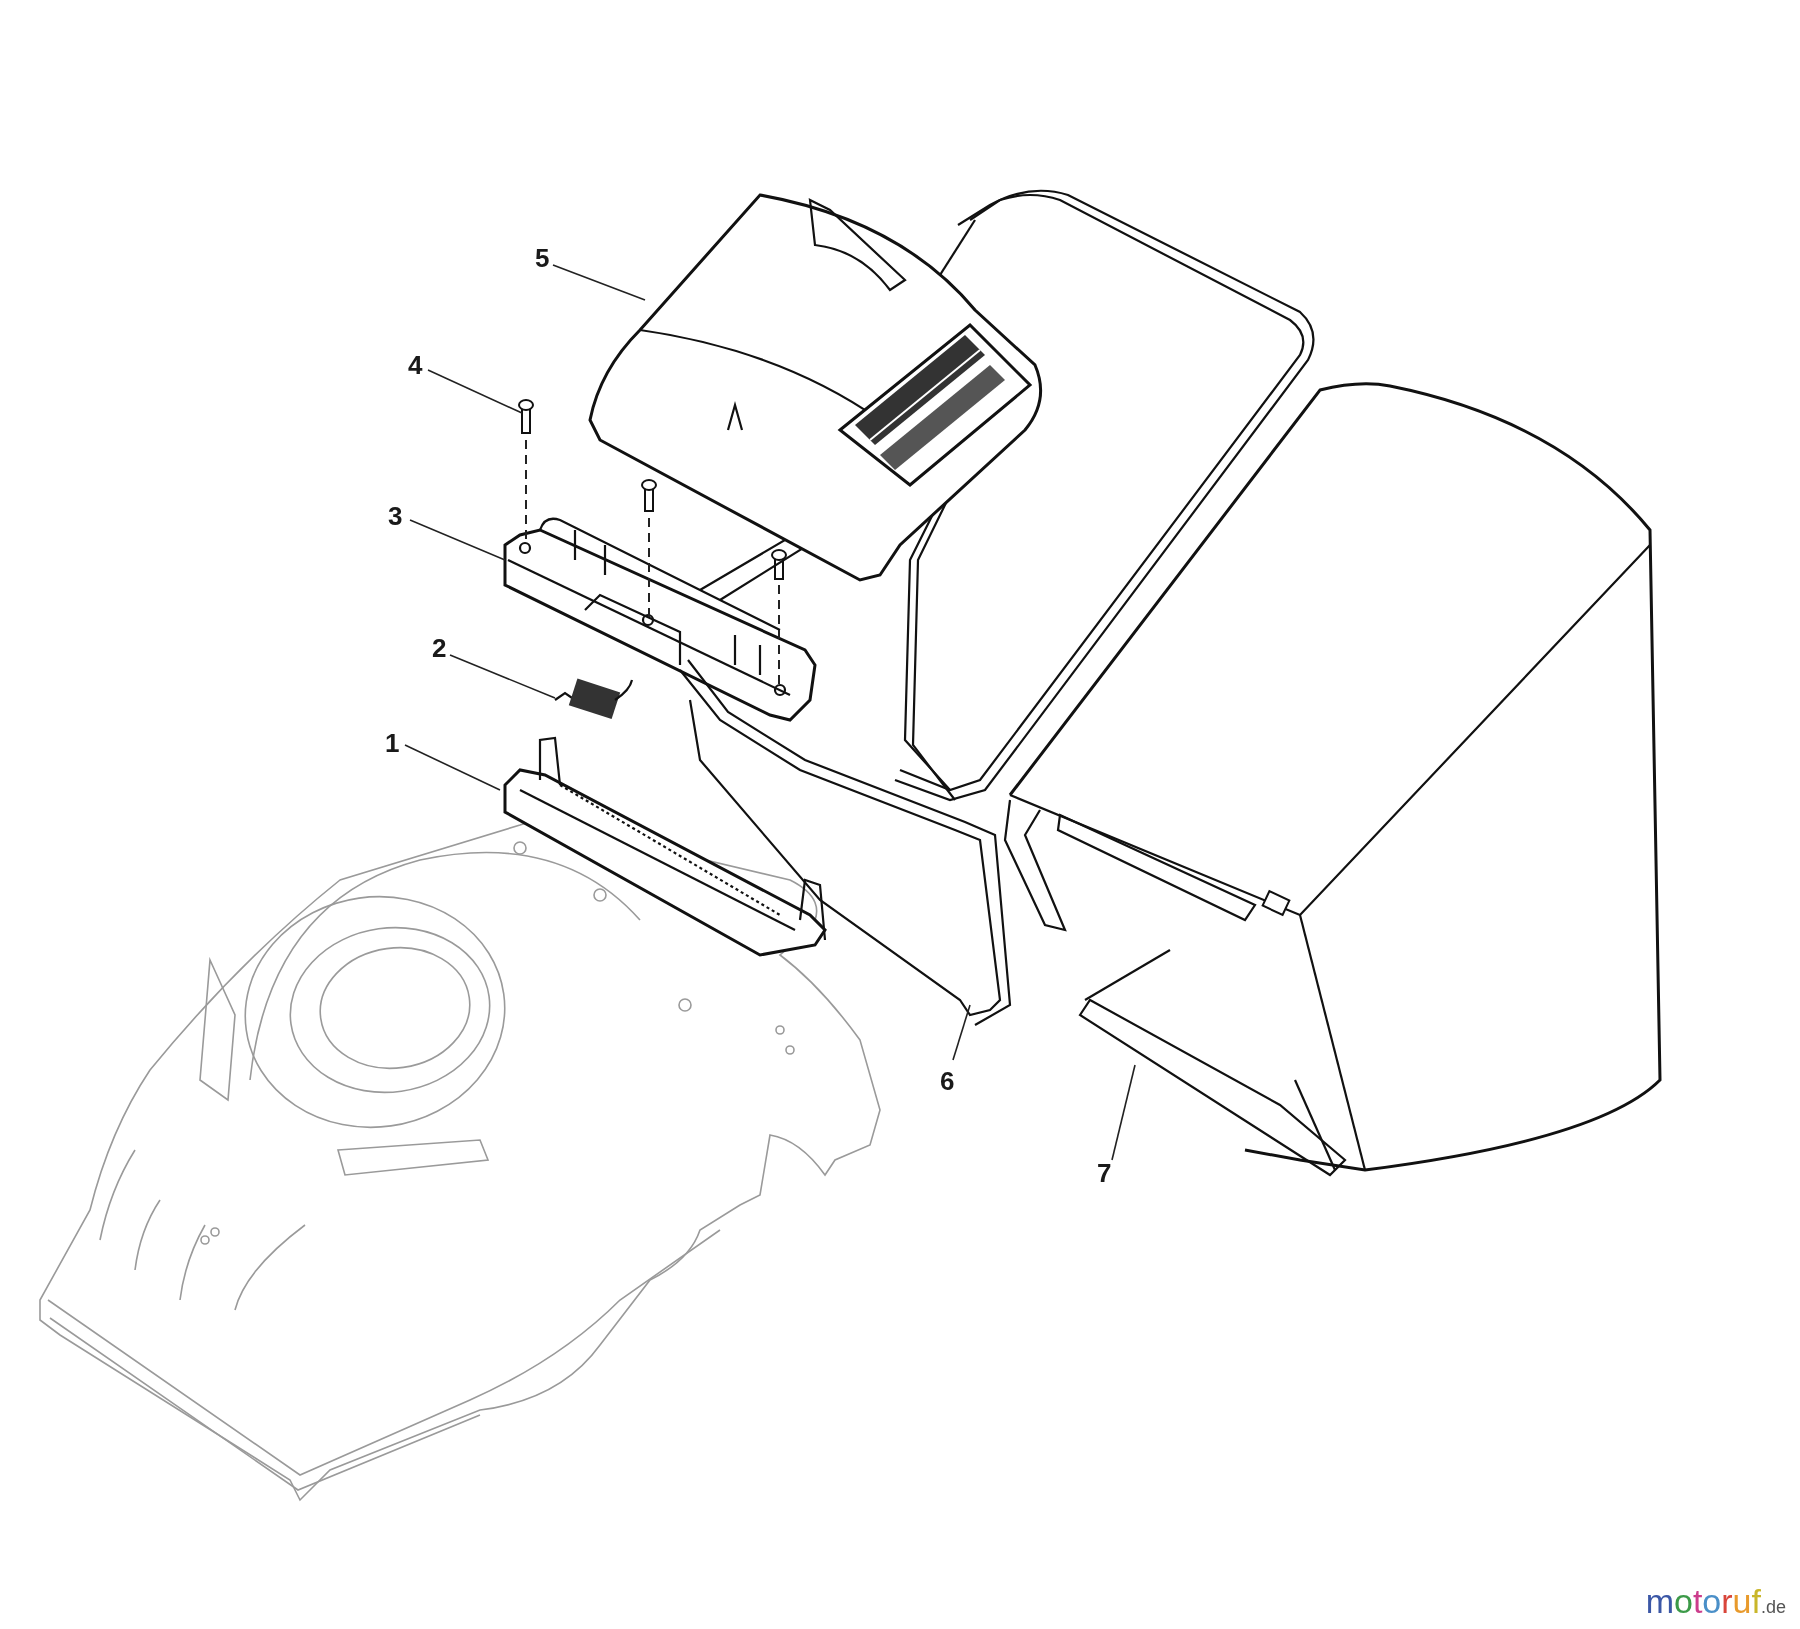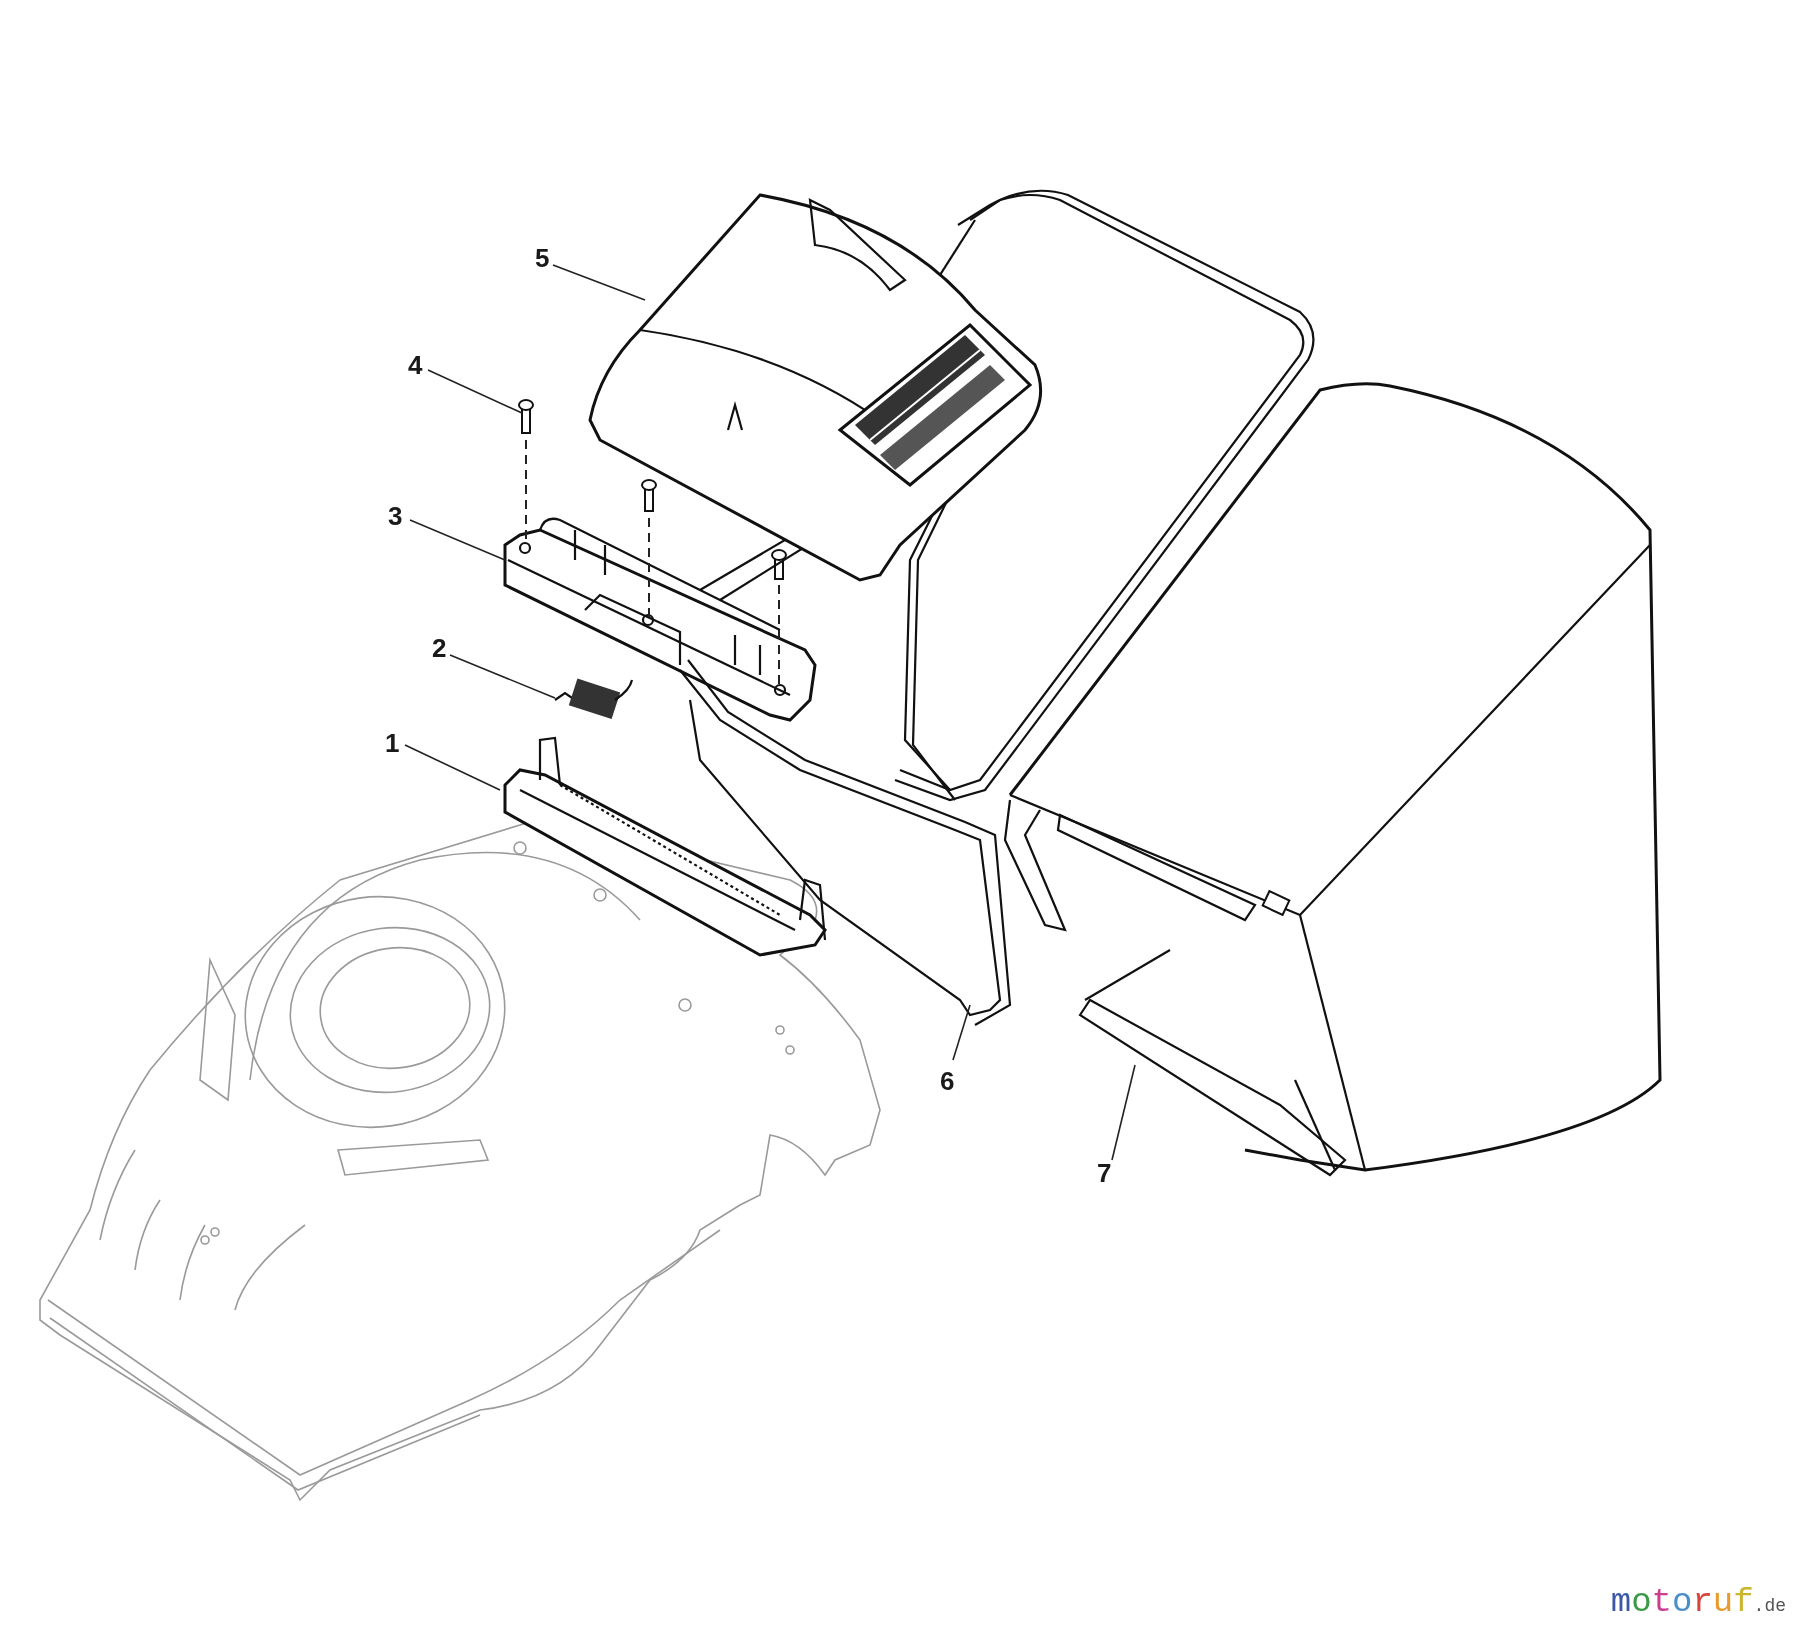--- a/index.html
+++ b/index.html
@@ -1,19 +1,19 @@
 <!DOCTYPE html>
 <html><head>
 <meta charset="utf-8">
 <style>
   html, body { margin:0; padding:0; background:#ffffff; }
   body { width:1800px; height:1629px; position:relative; overflow:hidden; font-family:"Liberation Sans", sans-serif; }
   #diagram { position:absolute; left:0; top:0; width:1800px; height:1629px; }
   .callout-label { position:absolute; font-family:"Liberation Sans", sans-serif; font-weight:bold; font-size:26px; color:#1a1a1a; line-height:1; }
-  .watermark { position:absolute; right:14px; bottom:8px; font-family:Liberation Mono, monospace; font-size:34px; letter-spacing:0px;margin-top:35px; }
+  .watermark { position:absolute; right:14px; bottom:8px; font-family:Liberation Sans, sans-serif; font-size:34px; letter-spacing:0px;margin-top:35px; }
   .watermark .m { color:#3b57a6; } .watermark .o1 { color:#3c9a48; } .watermark .t { color:#cc3d8c; }
   .watermark .o2 { color:#4a8fc8; } .watermark .r { color:#d9453a; } .watermark .u { color:#e89a2c; }
   .watermark .f { color:#c9b62a; } .watermark .de { color:#555; font-size:18px; }
   svg .thin { stroke:#9a9a9a; stroke-width:1.6; fill:none; }
   svg .thick { stroke:#111; stroke-width:3; fill:#fff; }
   svg .med { stroke:#111; stroke-width:2.2; fill:none; }
   svg .leader { stroke:#222; stroke-width:1.6; fill:none; }
   svg .dash { stroke:#222; stroke-width:2; stroke-dasharray:9 6; fill:none; }
 </style>
 </head>

